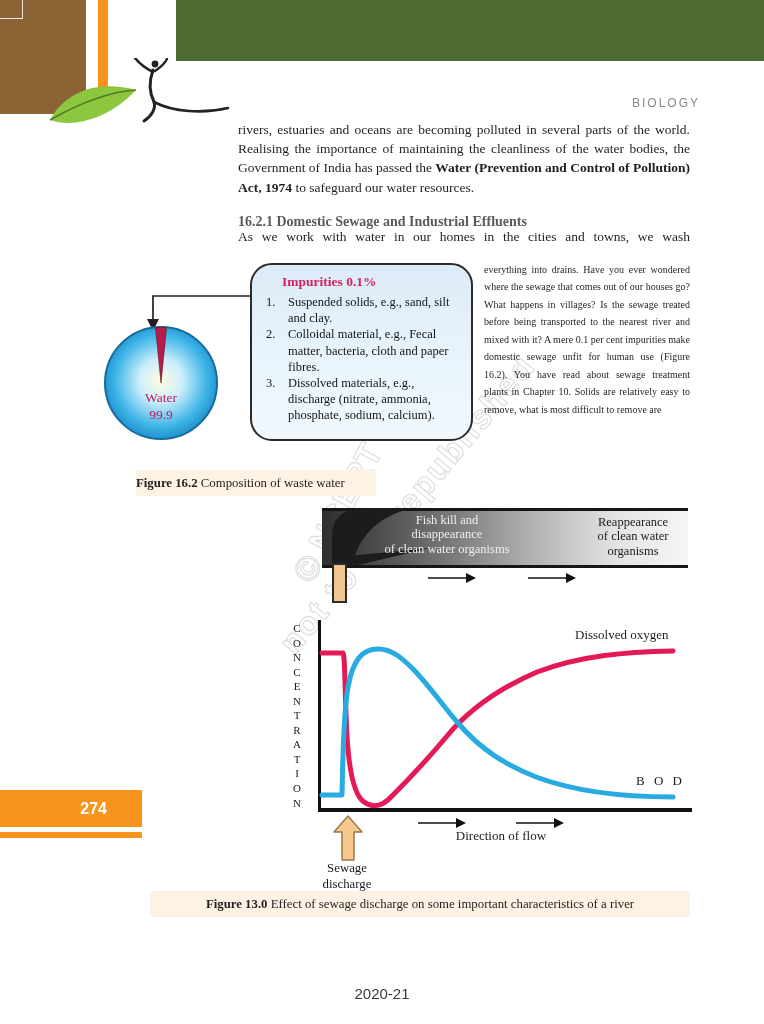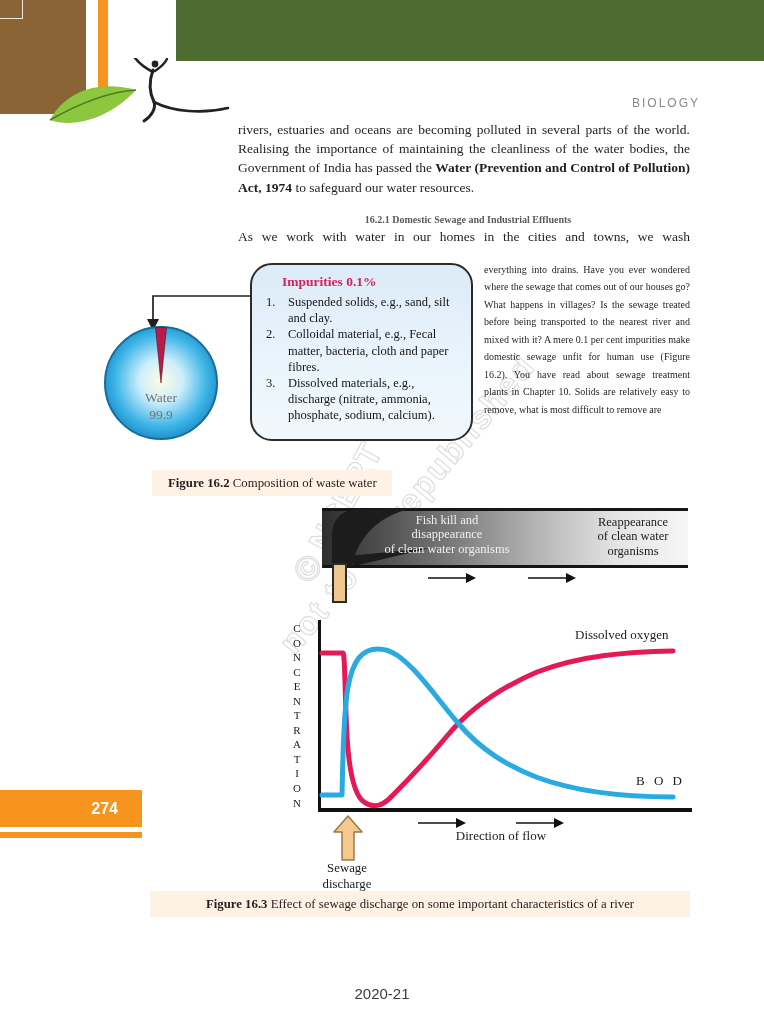--- a/index.html
+++ b/index.html
@@ -9,60 +9,60 @@
   
   .green-band{left:176px;top:0;width:588px;height:61px;background:#4e6b31;}
   .brown-block{left:0;top:0;width:86px;height:114px;background:#8a6435;}
   .corner-mark{left:0;top:0;width:22px;height:18px;border-right:1px solid rgba(255,255,255,.85);
                border-bottom:1px solid rgba(255,255,255,.85);}
   .orange-strip{left:98px;top:0;width:10px;height:112px;background:#f7941d;}
   .biology{left:600px;top:96px;width:100px;text-align:right;font-family:"Liberation Sans",sans-serif;
            font-size:12px;letter-spacing:2px;color:#87898c;}
   
   .intro{left:238px;top:120px;width:452px;font-size:13.5px;line-height:19.2px;text-align:justify;}
-  .heading{left:238px;top:214px;width:460px;font-size:10px;font-weight:bold;color:#595a5c;text-align:center;}
+  .heading{left:238px;top:214px;width:460px;font-size:14px;font-weight:bold;color:#595a5c;}
   .leadline{left:238px;top:229px;width:452px;font-size:13.5px;text-align:justify;text-align-last:justify;}
   .rightcol{left:484px;top:261px;width:206px;height:246px;overflow:hidden;
             font-size:10px;line-height:17.45px;text-align:justify;}
   
   .wm{font-family:"Liberation Sans",sans-serif;font-weight:bold;color:transparent;
       -webkit-text-stroke:1.2px #c3c3c3;opacity:.55;transform-origin:0 50%;white-space:nowrap;pointer-events:none;}
   .wm1{left:302px;top:560px;font-size:34px;transform:rotate(-62deg);}
   .wm2{left:286px;top:630px;font-size:33px;letter-spacing:2px;transform:rotate(-50deg);}
   
   .imp-box{left:250px;top:263px;width:223px;height:178px;border:2px solid #2b2b2b;border-radius:22px;
            background:linear-gradient(180deg,#dcebf8 0%,#e9f4fc 55%,#f1f8fd 100%);
            padding:9px 8px 6px 12px;box-sizing:border-box;}
   .imp-title{margin:0 0 4px 18px;font-size:13.5px;font-weight:bold;color:#d6215c;}
   .imp-item{position:relative;padding-left:24px;font-size:12.5px;line-height:16.2px;color:#161616;}
   .imp-num{position:absolute;left:2px;top:0;}
   .pie-label{left:110px;top:390px;width:102px;text-align:center;font-size:13.5px;line-height:16.5px;
-             white-space:pre-line;color:#737373;}
+             white-space:pre-line;color:#be185d;}
   .cap{background:#fdf2e3;font-size:12.8px;color:#231f20;}
-  .cap162{left:152px;top:470px;width:240px;height:26px;line-height:26px;padding-left:16px;box-sizing:border-box;}
+  .cap162{left:136px;top:470px;width:240px;height:26px;line-height:26px;padding-left:0;box-sizing:border-box;}
   .cap163{left:150px;top:891px;width:540px;height:26px;line-height:26px;text-align:center;}
   
   .band-line{left:322px;width:366px;height:3px;background:#161616;}
   .band-grad{left:322px;top:511px;width:366px;height:54px;
              background:linear-gradient(90deg,#2e2e2e 0%,#4a4a4a 14%,#7b7b7b 36%,#b3b3b3 58%,#e3e3e3 80%,#f6f6f6 100%);}
   .band-label{font-size:12.5px;line-height:14.3px;text-align:center;white-space:pre-line;}
   .band-left{left:352px;top:513px;width:190px;color:#efefef;}
   .band-right{left:571px;top:515px;width:124px;color:#1b1b1b;}
   
   .yaxis-label{left:290px;top:621px;width:14px;font-size:11px;line-height:14.55px;text-align:center;
                white-space:pre-line;color:#1b1b1b;}
   .do-label{left:575px;top:627px;width:118px;font-size:13px;color:#1b1b1b;}
   .bod-label{left:636px;top:773px;width:70px;font-size:13px;letter-spacing:3px;color:#1b1b1b;}
   .flow-label{left:436px;top:828px;width:130px;text-align:center;font-size:13px;color:#1b1b1b;}
   .discharge-label{left:307px;top:860px;width:80px;text-align:center;font-size:12.8px;line-height:16px;
                    white-space:pre-line;color:#1b1b1b;}
   
   .page-tab{left:0;top:790px;width:142px;height:37px;background:#f7941d;color:#ffffff;
             font-family:"Liberation Sans",sans-serif;font-weight:bold;font-size:16px;
-            line-height:37px;text-align:right;padding-right:24px;box-sizing:border-box;}
+            line-height:37px;text-align:right;padding-right:35px;box-sizing:border-box;}
   .page-tab-strip{left:0;top:832px;width:142px;height:6px;background:#f7941d;}
   .year{left:0;top:985px;width:764px;text-align:center;font-family:"Liberation Sans",sans-serif;
         font-size:15px;color:#3c3c3c;}
   b{font-weight:bold;}
 </style>
 </head>
 <body>
 
 <div class="page">
 
@@ -195,19 +195,19 @@
       <polygon points="38,1 48,6 38,11" fill="#111"></polygon>
   </svg>
   <div class="abs flow-label">Direction of flow</div>
 
   <svg class="abs" style="left:333px;top:815px;" width="30" height="46" viewBox="0 0 30 46">
     <polygon points="15,1 29,17 21,17 21,45 9,45 9,17 1,17" fill="#f5c88d" stroke="#9c7a45" stroke-width="1.5" stroke-linejoin="round"></polygon>
   </svg>
   <div class="abs discharge-label">Sewage
 discharge</div>
 
-  <div class="abs cap cap163"><b>Figure 16.3</b><span>  Effect of sewage discharge on some important characteristics of a river</span></div>
+  <div class="abs cap cap163"><b>Figure 13.0</b><span>  Effect of sewage discharge on some important characteristics of a river</span></div>
 
   <div class="abs page-tab">274</div>
   <div class="abs page-tab-strip"></div>
   <div class="abs year">2020-21</div>
 
 </div>
 
 </body></html>

